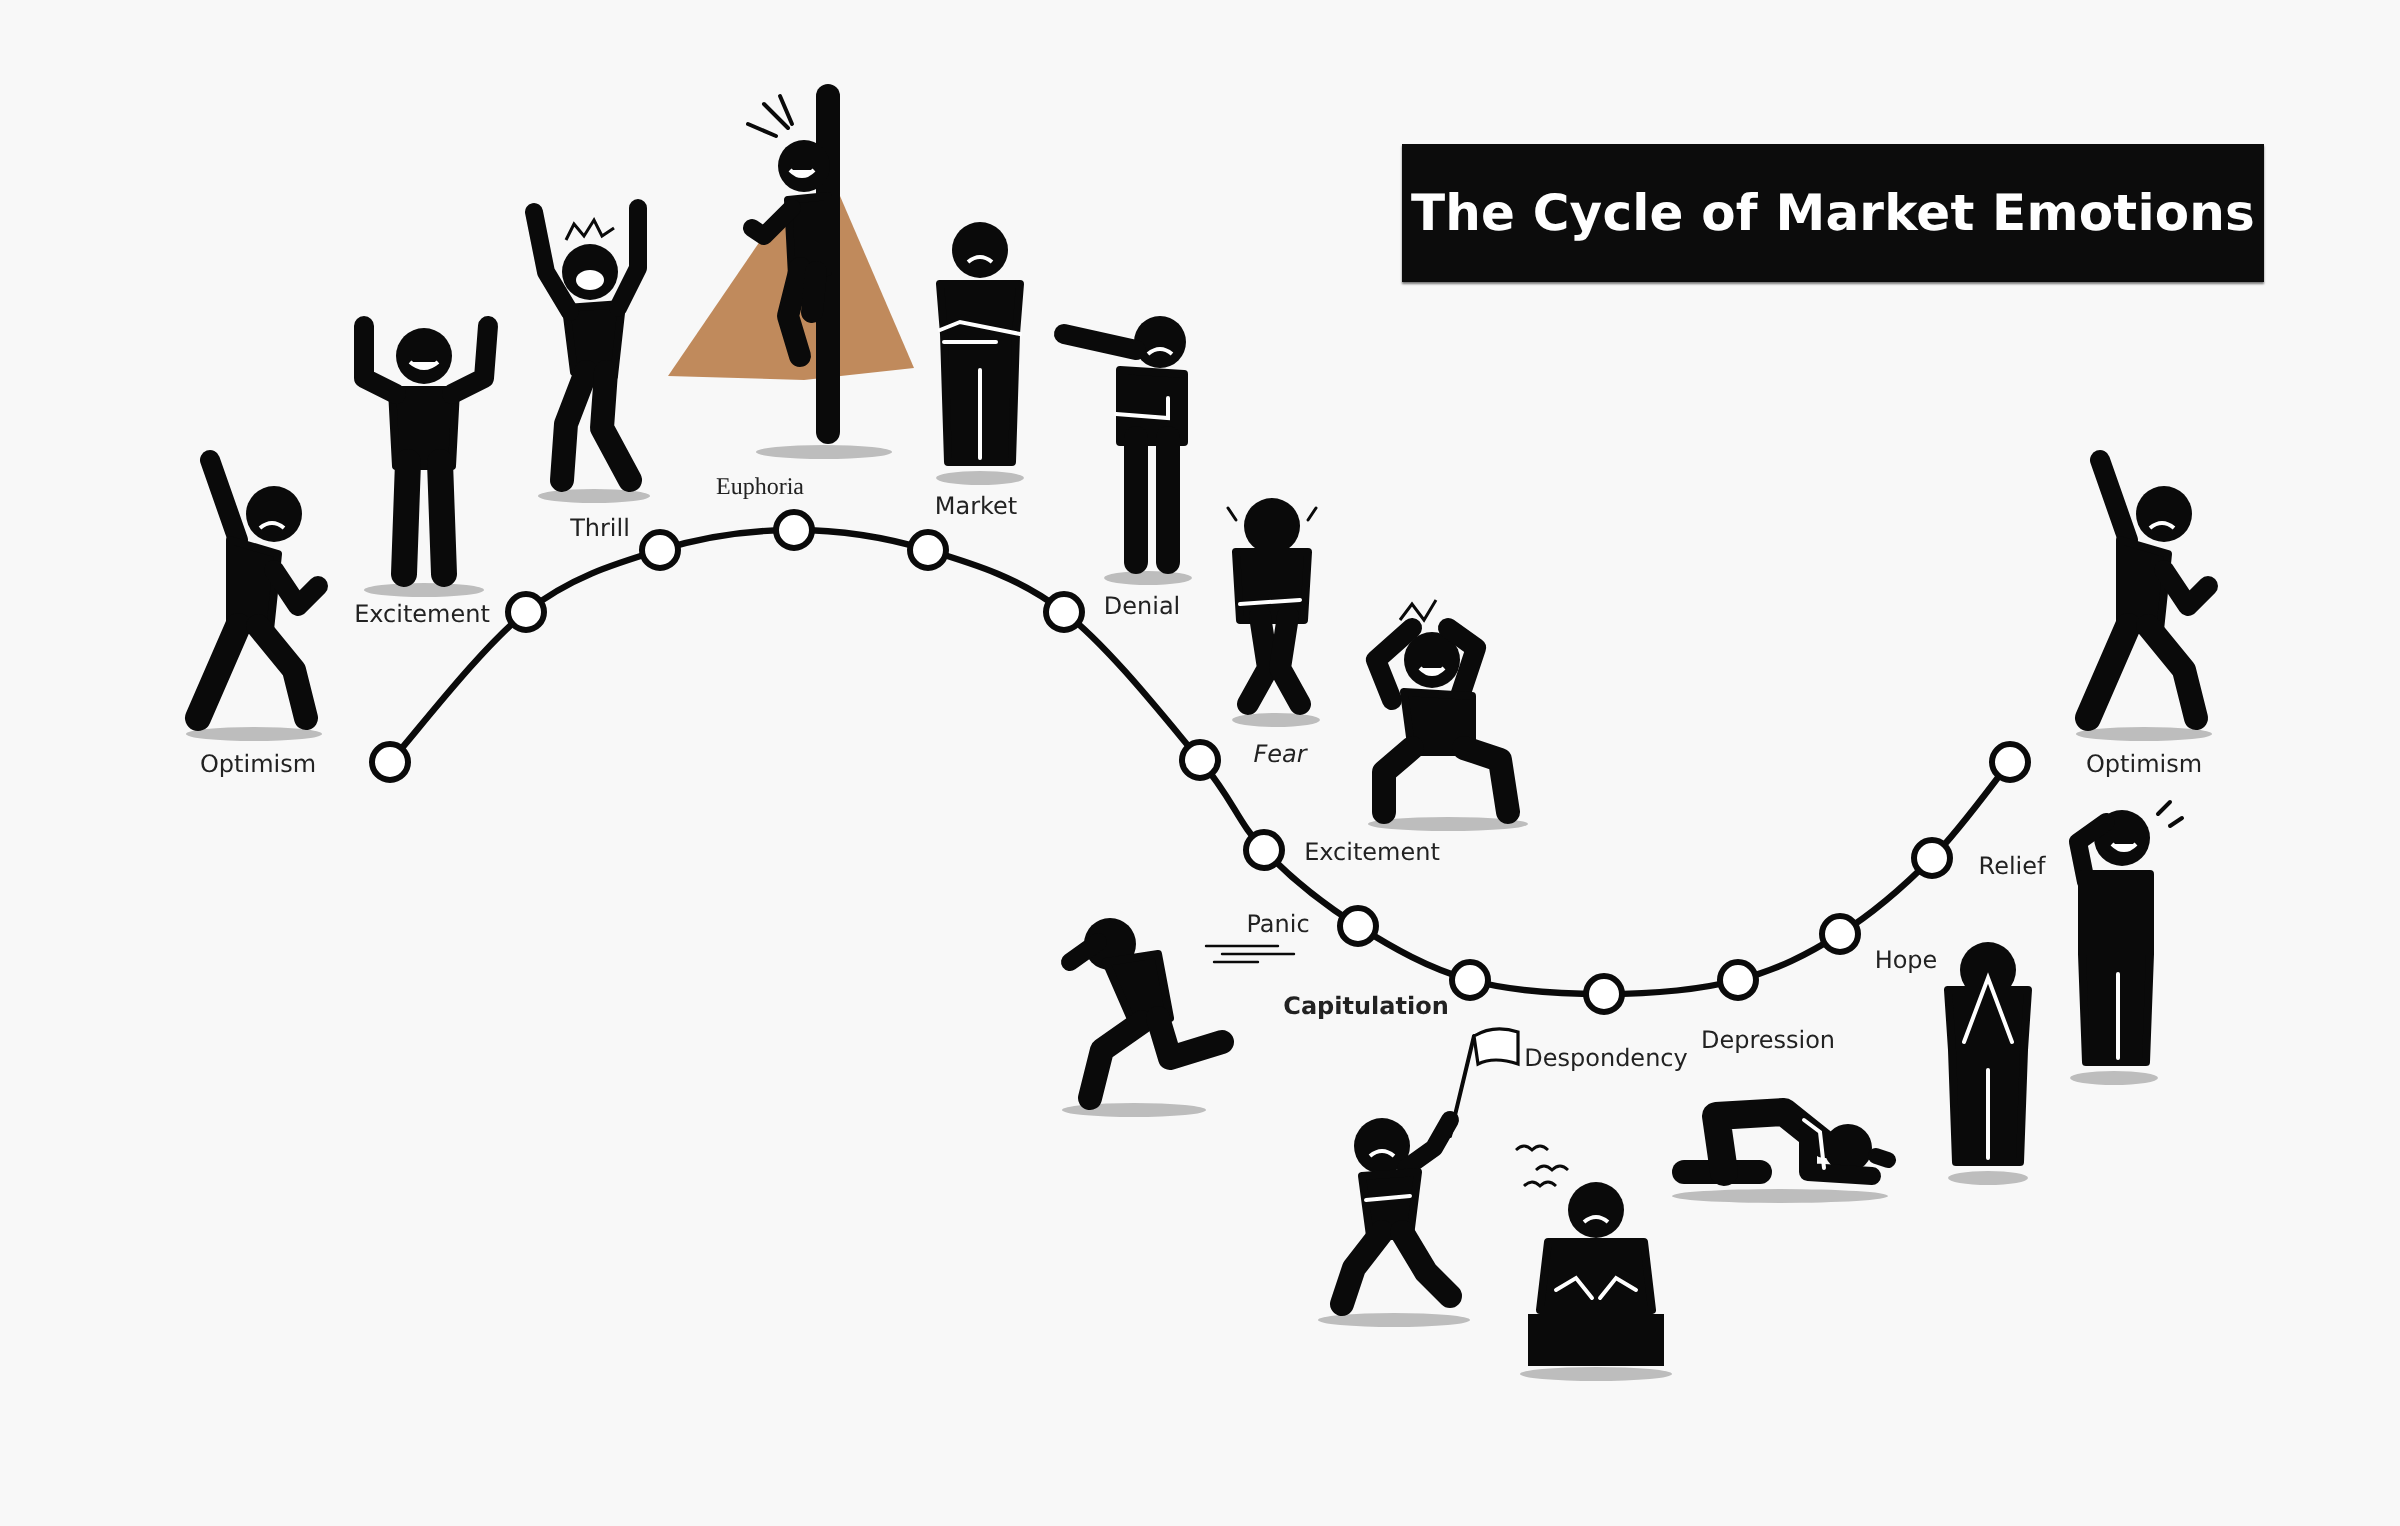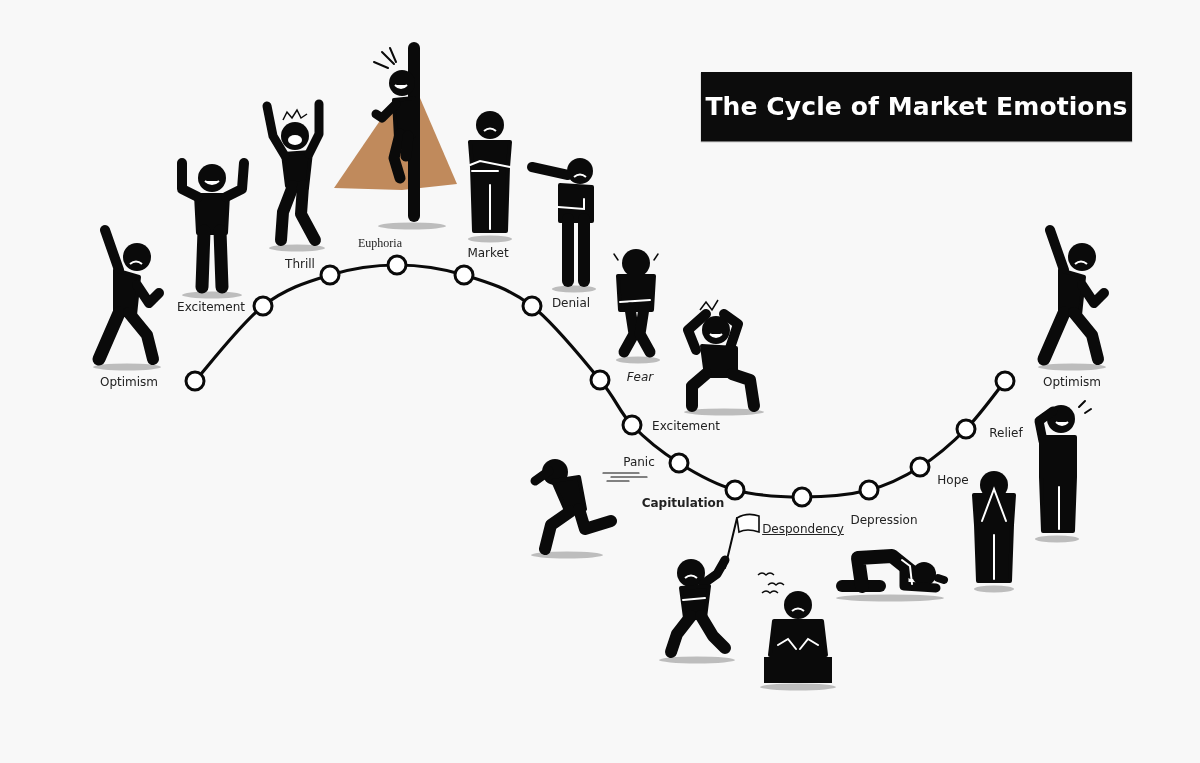--- a/index.html
+++ b/index.html
@@ -217,19 +217,19 @@
       <span class="stage-label" style="left: 129px; top: 375px;">Optimism</span>
       <span class="stage-label" style="left: 211px; top: 300px;">Excitement</span>
       <span class="stage-label" style="left: 300px; top: 257px;">Thrill</span>
       <span class="stage-label" style="left: 380px; top: 236px; font-family: Liberation Serif, serif;">Euphoria</span>
       <span class="stage-label" style="left: 488px; top: 246px;">Market</span>
       <span class="stage-label" style="left: 571px; top: 296px;">Denial</span>
       <span class="stage-label" style="left: 640px; top: 370px; font-style: italic;">Fear</span>
       <span class="stage-label" style="left: 686px; top: 419px;">Excitement</span>
       <span class="stage-label" style="left: 639px; top: 455px;">Panic</span>
       <span class="stage-label" style="left: 683px; top: 496px; font-weight: bold;">Capitulation</span>
-      <span class="stage-label" style="left: 803px; top: 522px; text-decoration: underline;">Despondency</span>
+      <span class="stage-label" style="left: 803px; top: 522px;">Despondency</span>
       <span class="stage-label" style="left: 884px; top: 513px;">Depression</span>
       <span class="stage-label" style="left: 953px; top: 473px;">Hope</span>
       <span class="stage-label" style="left: 1006px; top: 426px;">Relief</span>
       <span class="stage-label" style="left: 1072px; top: 375px;">Optimism</span>
     </div>
 </div>
 
 </body></html>

